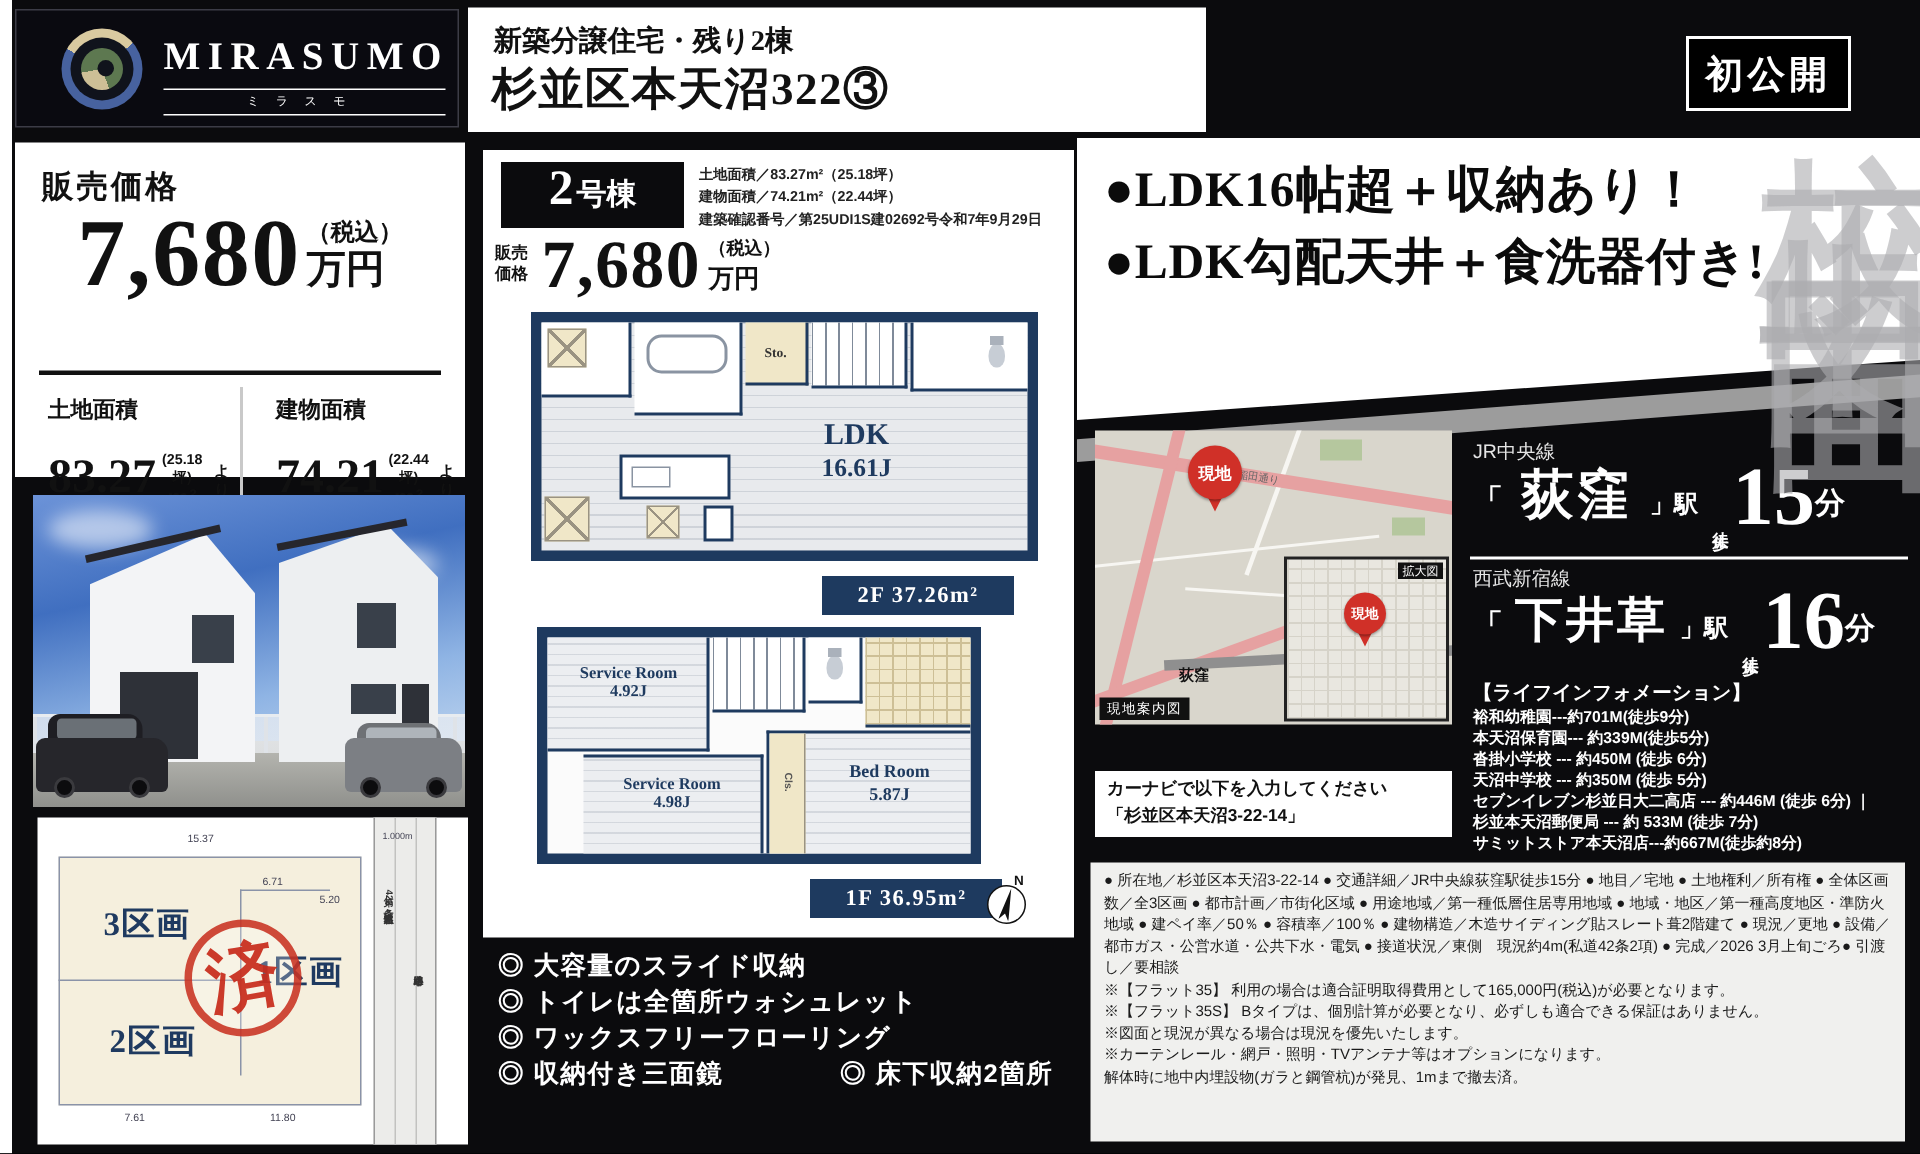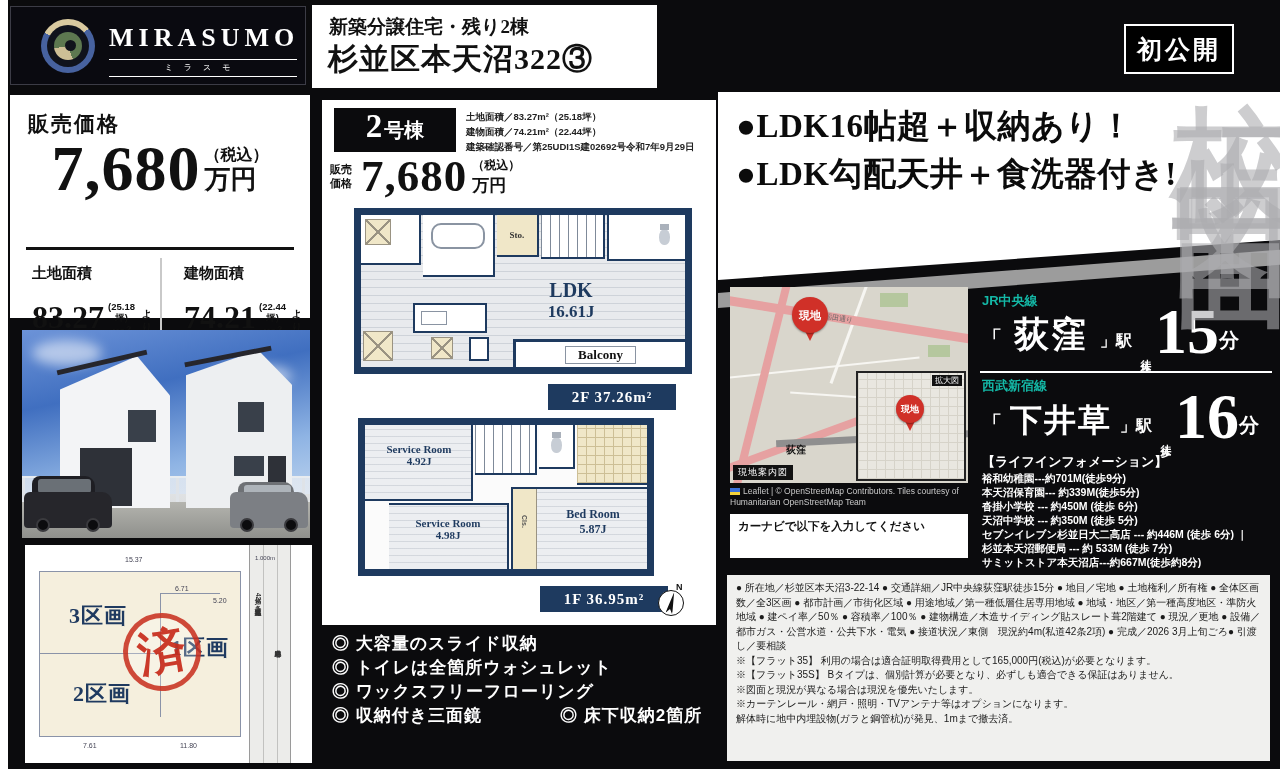--- a/index.html
+++ b/index.html
@@ -17,21 +17,21 @@
 
   
   .logo-box { left:10; top:6px; left:10px; width:296px; height:79px; background:#0a0a10; border:1px solid #3c3c46; }
   .lm { left:30px; top:12px; width:54px; height:54px; }
   .lm-outer { inset:0; border-radius:50%; background:conic-gradient(from 300deg,#d9caa0 0 110deg,#47629f 110deg 360deg); }
   .lm-mid { position:absolute; inset:6px; border-radius:50%; background:#10131c; }
   .lm-core { position:absolute; inset:13px; border-radius:50%; background:conic-gradient(from 160deg,#cdbf96 0 100deg,#5d7850 100deg 360deg); }
   .lm-dot { position:absolute; left:24px; top:21px; width:11px; height:11px; border-radius:50%; background:#10131c; }
   .logo-text { left:98px; top:16px; color:#fff; font-size:26px; font-weight:bold; letter-spacing:5px; }
   .logo-kana { left:98px; top:52px; width:188px; border-top:1px solid #fff; border-bottom:1px solid #fff; padding:2px 0 3px; color:#fff; font-size:8px; letter-spacing:11px; text-align:center; }
-  .title-box { left:312px; top:5px; width:345px; height:83px; background:#fff; color:#111; }
+  .title-box { left:312px; top:5px; width:492px; height:83px; background:#fff; color:#111; }
   .title-l1 { left:17px; top:9px; font-size:19px; font-weight:bold; }
   .title-l2 { left:16px; top:34px; font-size:30px; font-weight:bold; letter-spacing:1px; }
   .badge { left:1124px; top:24px; width:110px; height:50px; background:#000; border:2px solid #fff; color:#fff; font-size:25px; font-weight:bold; letter-spacing:3px; }
 
   
   .price-panel { left:10px; top:95px; width:300px; height:223px; background:#fff; color:#111; }
   .pp-label { left:18px; top:15px; font-size:21px; font-weight:bold; letter-spacing:2px; }
   .pp-row { left:0; top:42px; width:300px; display:flex; justify-content:center; align-items:center; }
   .pp-amount { font-size:64px; font-weight:bold; letter-spacing:1px; line-height:1; }
   .pp-stack { margin-left:4px; text-align:left; }
@@ -140,27 +140,27 @@
   .pin .tail { margin:-2px auto 0; width:0; height:0; border-left:5px solid transparent; border-right:5px solid transparent; border-top:10px solid #d03028; }
   .inset { position:absolute; left:126px; top:84px; width:110px; height:110px; background:#e9e7e0; border:2px solid #222;
     background-image:repeating-linear-gradient(0deg,#d6d3c9 0 1px,transparent 1px 9px),repeating-linear-gradient(90deg,#d6d3c9 0 1px,transparent 1px 9px); }
   .inset-label { position:absolute; right:2px; top:2px; background:#111; color:#fff; font-size:8px; padding:0 3px; }
   .map-guide { position:absolute; left:3px; bottom:3px; background:#111; color:#fff; font-size:9px; padding:1px 5px; letter-spacing:1px; }
   .attr { left:730px; top:486px; width:240px; color:#c9c9c9; font-size:8.5px; line-height:1.3; }
   .flag { display:inline-block; width:10px; height:7px; vertical-align:middle; margin-right:3px; background:linear-gradient(#3a6fd8 0 50%,#f3d23a 50% 100%); }
   .navi { left:730px; top:514px; width:238px; height:44px; background:#fff; color:#111; font-size:11.5px; font-weight:bold; padding:4px 8px; line-height:1.55; }
 
   
-  .railway { color:#14b8a6; font-size:13px; font-weight:bold; }
+  .railway { color:#e5e5e5; font-size:13px; font-weight:normal; }
   .acc-row { display:flex; align-items:flex-end; color:#fff; }
   .acc-open { font-size:20px; font-weight:bold; padding-bottom:6px; }
   .acc-sta { font-family:"Liberation Serif", serif; font-size:35px; font-weight:bold; margin:0 12px; letter-spacing:2px; }
   .acc-close { font-size:16px; font-weight:bold; padding-bottom:6px; }
   .acc-walk { writing-mode:vertical-rl; font-size:11px; font-weight:bold; margin:0 2px 4px 6px; letter-spacing:2px; }
-  .acc-min { font-family:"Liberation Serif", serif; font-size:64px; font-weight:bold; line-height:.82; }
+  .acc-min { font-family:"Liberation Serif", serif; font-size:55px; font-weight:bold; line-height:.82; }
   .acc-unit { font-size:20px; font-weight:bold; padding-bottom:4px; }
   .acc-div { left:980px; top:371px; width:292px; height:2px; background:#fff; }
 
   
   .life-title { color:#fff; font-size:13px; font-weight:bold; }
   .life-item { color:#fff; font-size:10.5px; font-weight:bold; line-height:14px; white-space:nowrap; }
 
   
   .details { left:727px; top:575px; width:543px; height:186px; background:#f0f0ee; color:#1a1a1a; padding:6px 9px; font-size:10px; line-height:1.45; }
   .details p { margin:0; }
@@ -314,23 +314,20 @@
       <div class="room-label" style="left:150px;top:64px;width:120px;">
         <div style="font-size:20px;">LDK</div>
         <div style="font-size:17px;">16.61J</div>
       </div>
       <div class="sink" style="left:52px;top:88px;width:74px;height:30px;">
         <div class="abs" style="left:6px;top:6px;width:26px;height:14px;border:1.5px solid #8a94a2;background:#fff;"></div>
       </div>
       <div class="abs xbox" style="left:70px;top:122px;width:22px;height:22px;"></div>
       <div class="sink" style="left:108px;top:122px;width:20px;height:24px;"></div>
       <div class="abs xbox" style="left:2px;top:116px;width:30px;height:30px;"></div>
-      <div class="balc">
-        <span>Balcony</span>
-      </div>
     </div>
     <div class="abs areabox flexc" style="left:226px;top:284px;width:128px;height:26px;">2F 37.26m²</div>
 
     <div class="abs fplan f1">
       <div class="room nb graydots" style="left:0;top:0;width:108px;height:76px;">
         <div class="room-label" style="left:0;top:18px;width:108px;">
           <div style="font-size:11px;">Service Room</div>
           <div style="font-size:11px;">4.92J</div>
         </div>
       </div>
@@ -392,26 +389,23 @@
     </div>
     <div class="inset">
       <div class="inset-label">拡大図</div>
       <div class="pin" style="left:38px;top:22px;">
         <div class="head" style="width:28px;height:28px;font-size:9px;">現地</div>
         <div class="tail"></div>
       </div>
     </div>
     <div class="map-guide">現地案内図</div>
   </div>
-  <div class="abs attr">
-    <div><span class="flag"></span><span>Leaflet | © OpenStreetMap Contributors. Tiles courtesy of</span></div>
-    <div>Humanitarian OpenStreetMap Team</div>
-  </div>
   <div class="abs navi">
     <div>カーナビで以下を入力してください</div>
+    <div>「杉並区本天沼3-22-14」</div>
   </div>
 
   <div class="abs railway" style="left:982px;top:292px;">JR中央線</div>
   <div class="abs acc-row" style="left:982px;top:306px;">
     <span class="acc-open">「</span>
     <span class="acc-sta">荻窪</span>
     <span class="acc-close">」駅</span>
     <span class="acc-walk">徒歩</span>
     <span class="acc-min">15</span>
     <span class="acc-unit">分</span>

